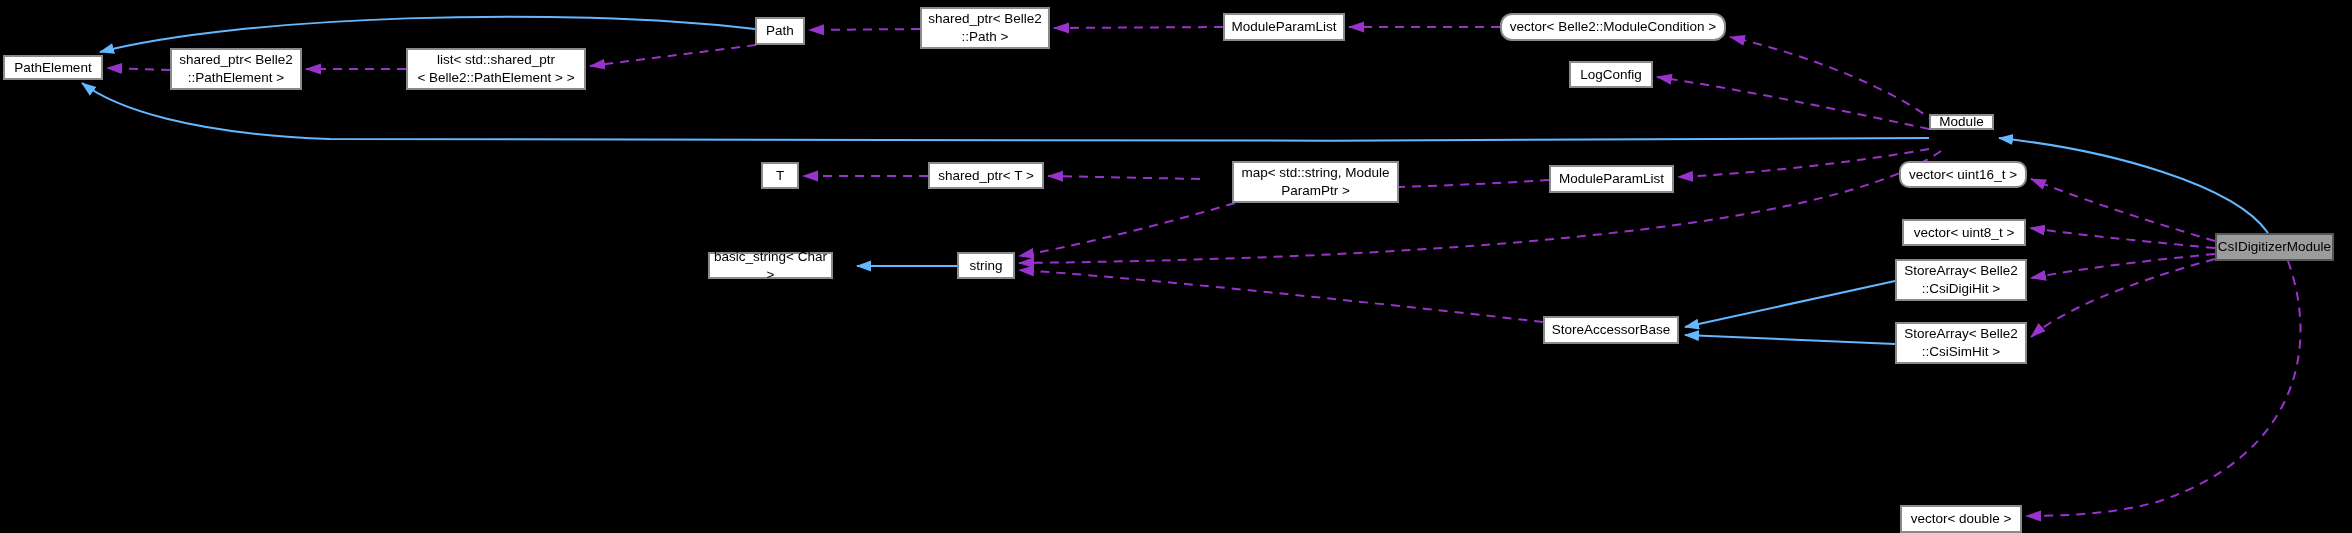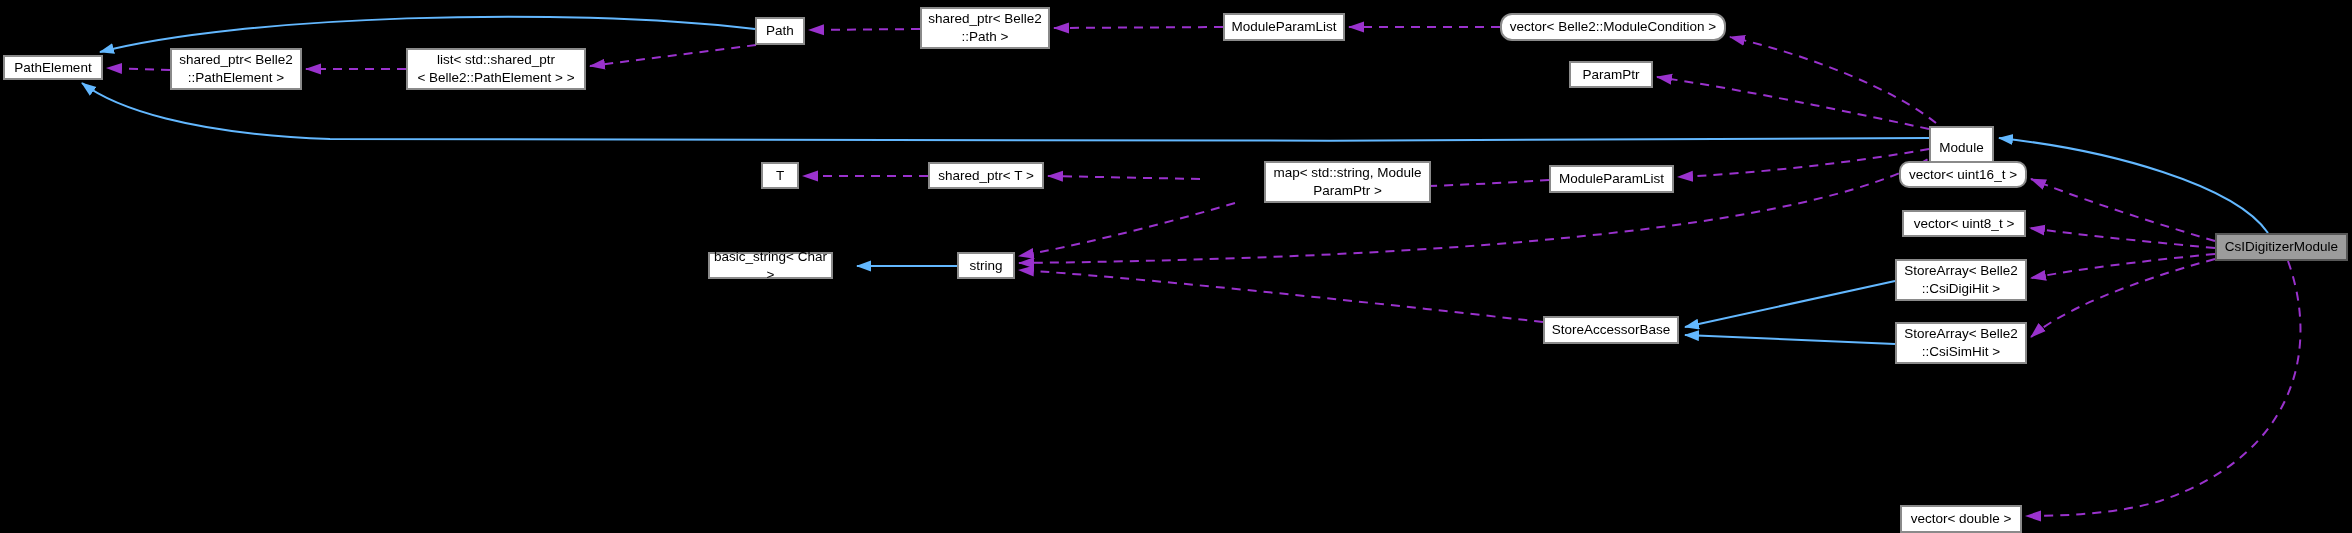--- a/index.html
+++ b/index.html
@@ -60,32 +60,32 @@
       <div class="node" style="left: 3px; top: 55px; width: 100px; height: 25px;">PathElement</div>
       <div class="node" style="left: 170px; top: 48px; width: 132px; height: 42px;">shared_ptr&lt; Belle2
 ::PathElement &gt;</div>
       <div class="node" style="left: 406px; top: 48px; width: 180px; height: 42px;">list&lt; std::shared_ptr
 &lt; Belle2::PathElement &gt; &gt;</div>
       <div class="node" style="left: 755px; top: 17px; width: 50px; height: 28px;">Path</div>
       <div class="node" style="left: 920px; top: 7px; width: 130px; height: 42px;">shared_ptr&lt; Belle2
 ::Path &gt;</div>
       <div class="node" style="left: 1223px; top: 13px; width: 122px; height: 28px;">ModuleParamList</div>
       <div class="node" style="left: 1500px; top: 13px; width: 226px; height: 28px; border-radius: 12px;">vector&lt; Belle2::ModuleCondition &gt;</div>
-      <div class="node" style="left: 1569px; top: 61px; width: 84px; height: 27px;">ParamPtr</div>
-      <div class="node" style="left: 1929px; top: 126px; width: 65px; height: 44px;">Module</div>
+      <div class="node" style="left: 1569px; top: 61px; width: 84px; height: 27px;">LogConfig</div>
+      <div class="node" style="left: 1929px; top: 114px; width: 65px; height: 16px;">Module</div>
       <div class="node" style="left: 761px; top: 162px; width: 38px; height: 27px;">T</div>
       <div class="node" style="left: 928px; top: 162px; width: 116px; height: 27px;">shared_ptr&lt; T &gt;</div>
-      <div class="node" style="left: 1264px; top: 161px; width: 167px; height: 42px;">map&lt; std::string, Module
+      <div class="node" style="left: 1232px; top: 161px; width: 167px; height: 42px;">map&lt; std::string, Module
 ParamPtr &gt;</div>
       <div class="node" style="left: 1549px; top: 165px; width: 125px; height: 28px;">ModuleParamList</div>
       <div class="node" style="left: 1899px; top: 161px; width: 128px; height: 27px; border-radius: 10px;">vector&lt; uint16_t &gt;</div>
-      <div class="node" style="left: 1902px; top: 210px; width: 124px; height: 27px; text-align: center;">vector&lt; uint8_t &gt;</div>
+      <div class="node" style="left: 1902px; top: 219px; width: 124px; height: 27px; text-align: center;">vector&lt; uint8_t &gt;</div>
       <div class="node" style="left: 708px; top: 252px; width: 125px; height: 27px;">basic_string&lt; Char &gt;</div>
       <div class="node" style="left: 957px; top: 252px; width: 58px; height: 27px;">string</div>
       <div class="node" style="left: 1895px; top: 259px; width: 132px; height: 42px;">StoreArray&lt; Belle2
 ::CsiDigiHit &gt;</div>
       <div class="node" style="left: 1543px; top: 316px; width: 136px; height: 28px;">StoreAccessorBase</div>
       <div class="node" style="left: 1895px; top: 322px; width: 132px; height: 42px;">StoreArray&lt; Belle2
 ::CsiSimHit &gt;</div>
-      <div class="node focus" style="left: 2215px; top: 233px; width: 133px; height: 28px;">CsIDigitizerModule</div>
+      <div class="node focus" style="left: 2215px; top: 233px; width: 119px; height: 28px;">CsIDigitizerModule</div>
       <div class="node" style="left: 1900px; top: 497px; width: 122px; height: 28px; margin-top: 8px;">vector&lt; double &gt;</div>
     </div>
 </div>
 
 </body></html>

